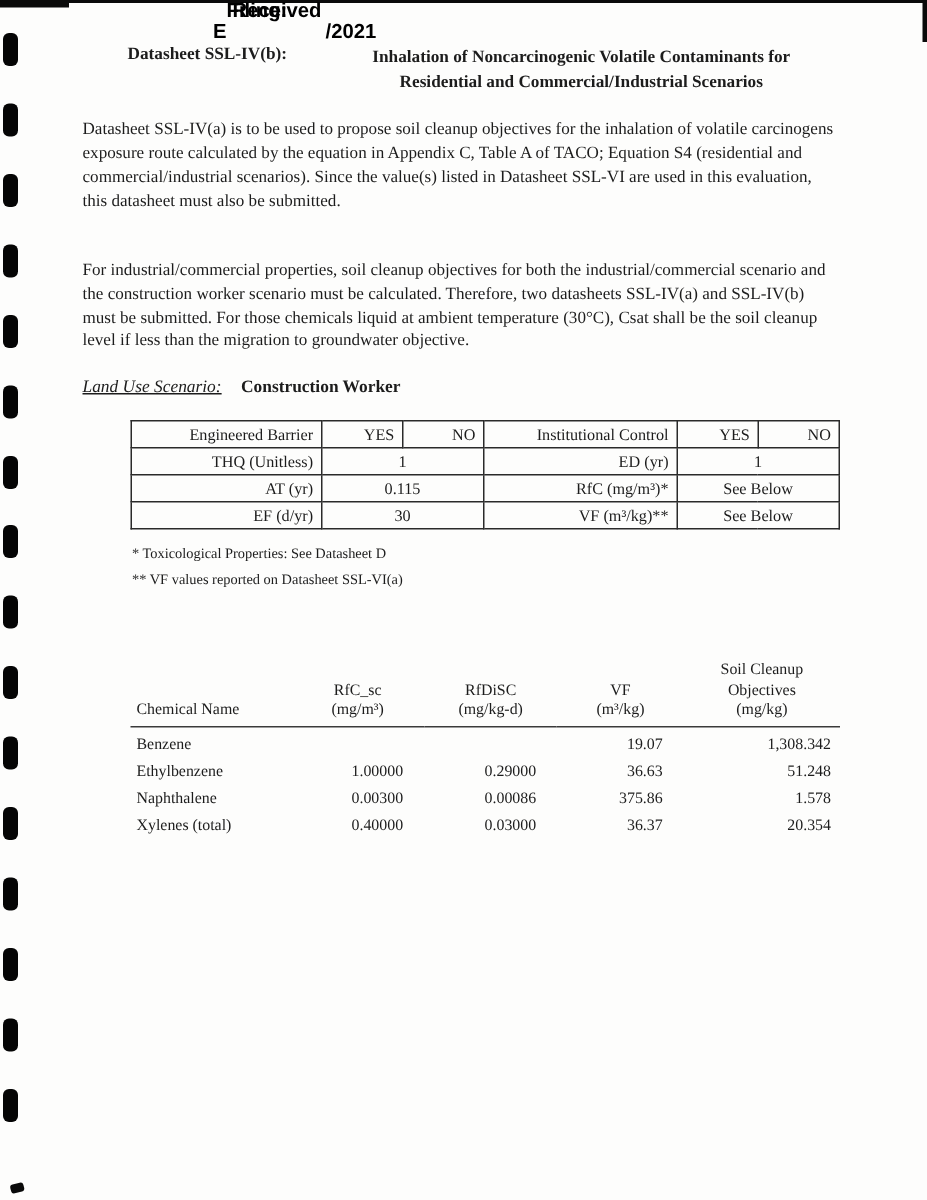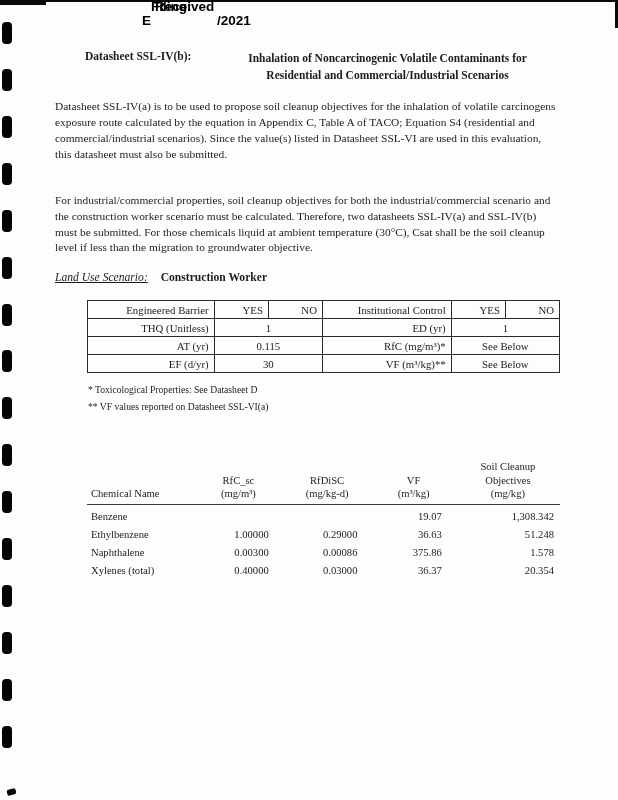--- a/index.html
+++ b/index.html
@@ -22,21 +22,21 @@
   .hole { width:10px; height:22px; background:#050505; border-radius:4px; }
 
   
   .stamp { position:absolute; top:10px; left:142px; font-family:"Liberation Sans", sans-serif;
     font-weight:bold; font-size:13.5px; color:#000; white-space:nowrap; }
   .overlap { position:relative; display:inline-block; width:66px; height:15px; vertical-align:baseline; }
   .overlap span { position:absolute; top:-11px; white-space:nowrap; }
   .o1 { left:0; }
   .o2 { left:4px; }
 
-  .content { position:absolute; left:55px; top:50px; width:505px; }
+  .content { position:absolute; left:55px; top:30px; width:505px; }
 
   .title-row { display:flex; margin-left:30px; font-weight:bold; font-size:11.5px; }
   .title-left { width:130px; flex:none; }
   .title-right { flex:1; text-align:center; line-height:1.45; }
 
   .para { font-size:11.4px; line-height:1.38; margin:16px 0 0 0; text-align:left; }
   .para2 { margin-top:31px; }
 
   .scenario { margin:15px 0 0 0; font-size:11.6px; }
   .scenario .lbl { font-style:italic; text-decoration:underline; }

